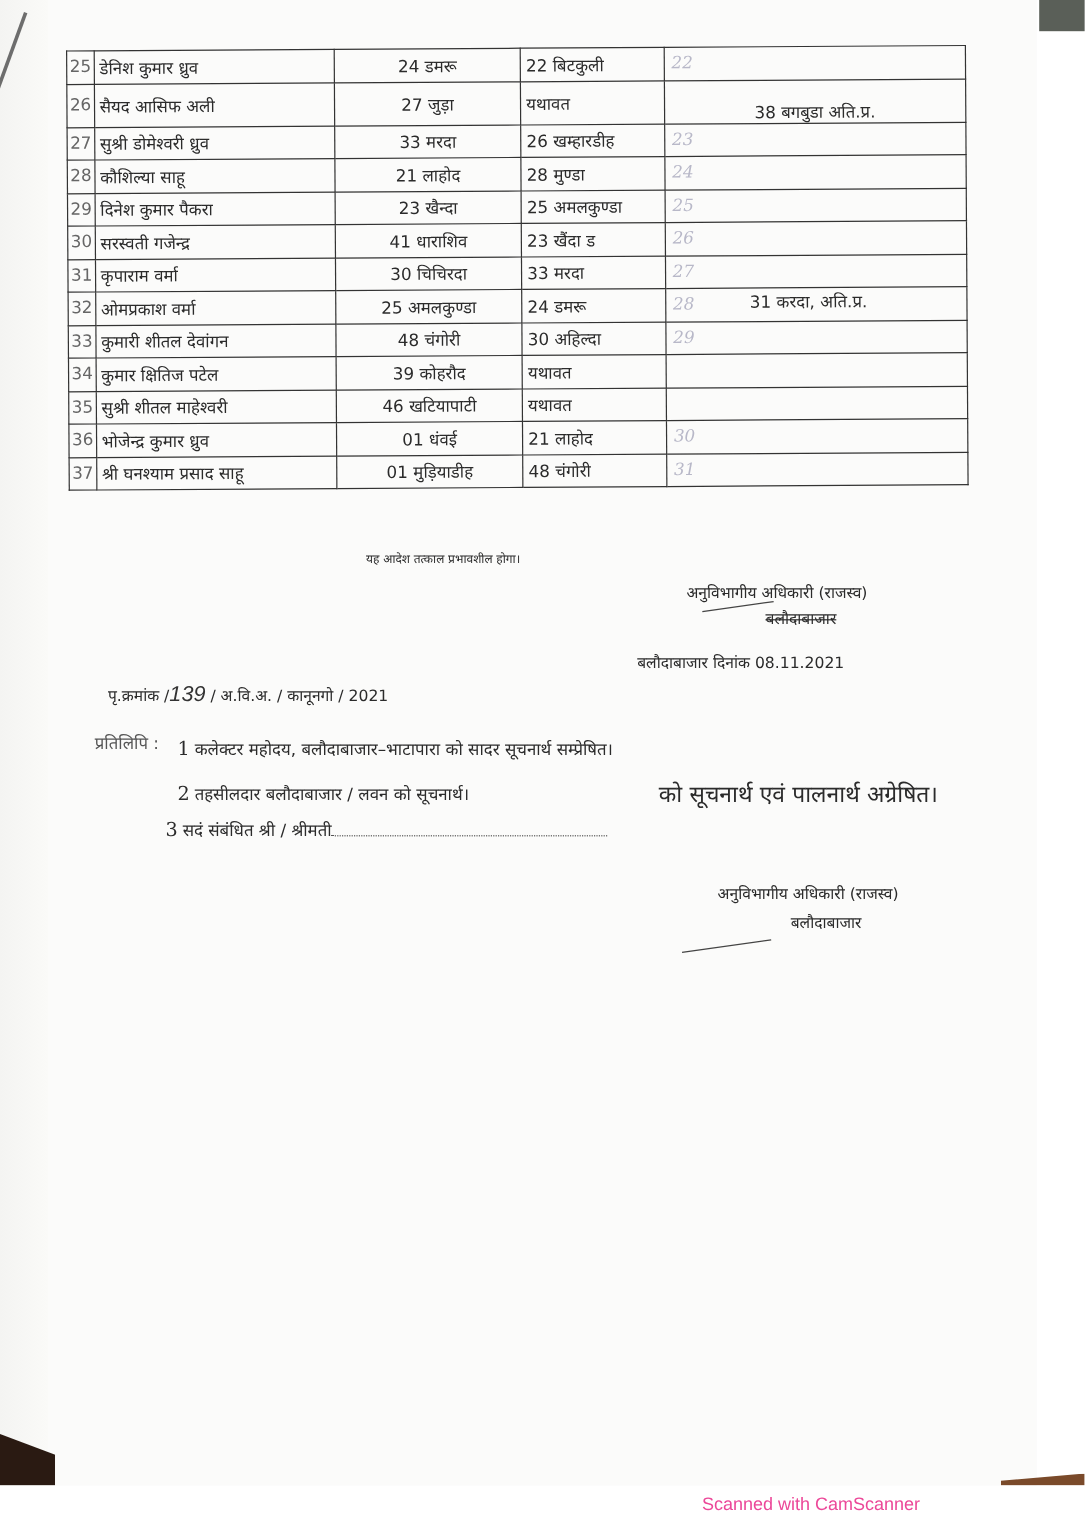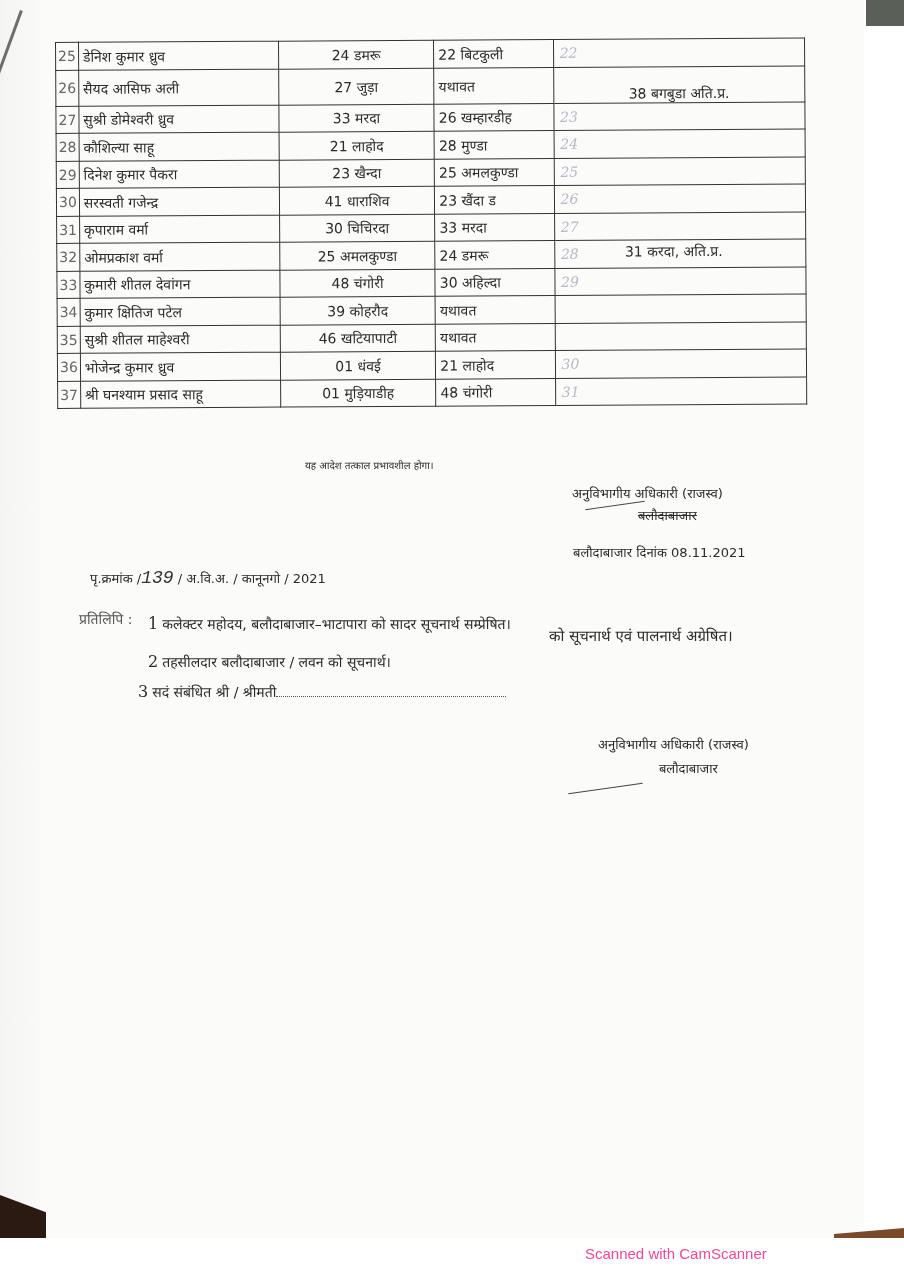--- a/index.html
+++ b/index.html
@@ -57,28 +57,28 @@
   }
   .remark-text { position: absolute; left: 70px; top: 5px; margin-top: 23px; }
   .remark-center { display: block; text-align: center; }
 
   .order-line { position: absolute; left: 305px; top: 458px; font-size: 10px; }
   .sig1 { position: absolute; left: 572px; top: 484px; font-size: 13px; text-align: center; }
   .sig1 .l2 { display: block; margin-top: 4px; padding-left: 40px; text-decoration: line-through; }
   .sig-scribble {
     position: absolute; border-bottom: 1.5px solid #444; transform: rotate(-8deg);
   }
-  .date-line { position: absolute; left: 573px; top: 543px; font-size: 13px; }
+  .date-line { position: absolute; left: 531px; top: 543px; font-size: 13px; }
   .ref-line { position: absolute; left: 90px; top: 568px; font-size: 13px; }
-  .ref-no { font-family: Liberation Mono, monospace; font-style: italic; font-size: 18px; color: #333; }
+  .ref-no { font-family: Liberation Sans, sans-serif; font-style: italic; font-size: 18px; color: #333; }
   .copy-label { position: absolute; left: 63px; top: 609px; font-size: 14px; color: #555; margin-left: 16px; }
   .copy-item { position: absolute; font-size: 14px; }
   .copy-num { font-family: "DejaVu Serif", serif; font-size: 16px; margin-right: 4px; }
   .dots { display: inline-block; width: 230px; border-bottom: 1.5px dotted #555; vertical-align: baseline; }
-  .copy3-tail { position: absolute; left: 549px; top: 625px; font-size: 15px; }
+  .copy3-tail { position: absolute; left: 549px; top: 648px; font-size: 19px; }
   .sig2 { position: absolute; left: 598px; top: 735px; font-size: 13px; text-align: center; }
   .sig2 .l2 { display: block; margin-top: 6px; padding-left: 30px; }
 
   .watermark {
     position: absolute; left: 585px; top: 1245px;
     font-family: "Liberation Sans", sans-serif; font-size: 15px; color: #ec4899;
   }
 </style>
 </head>
 <body>

